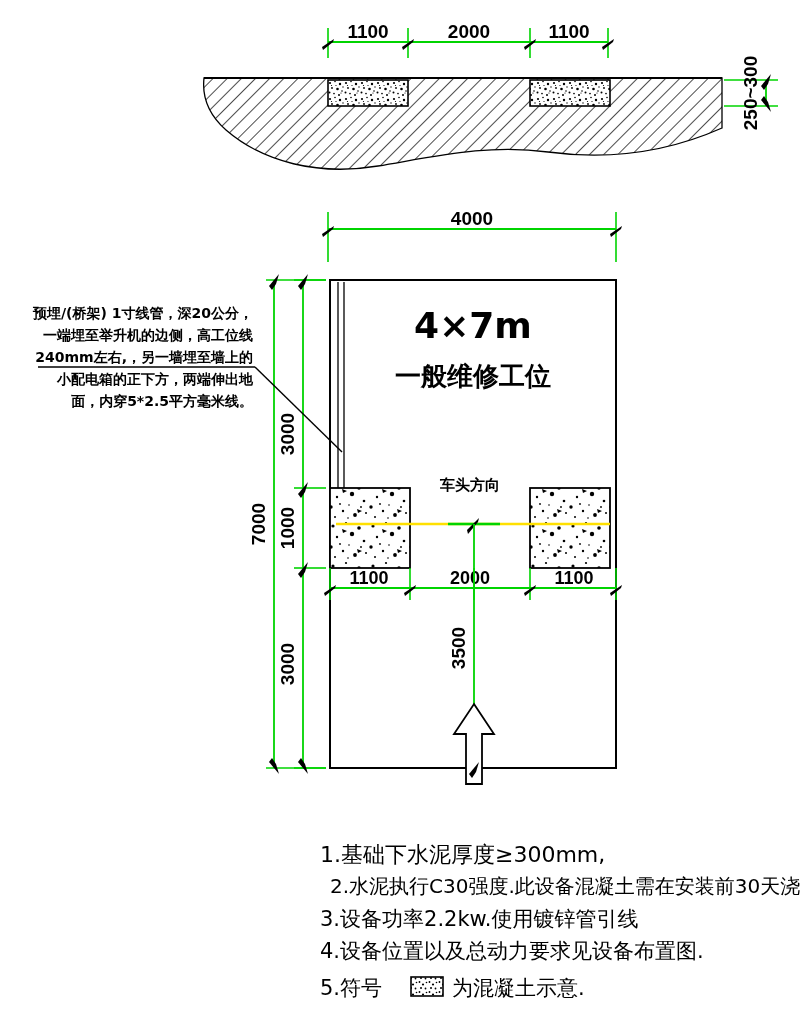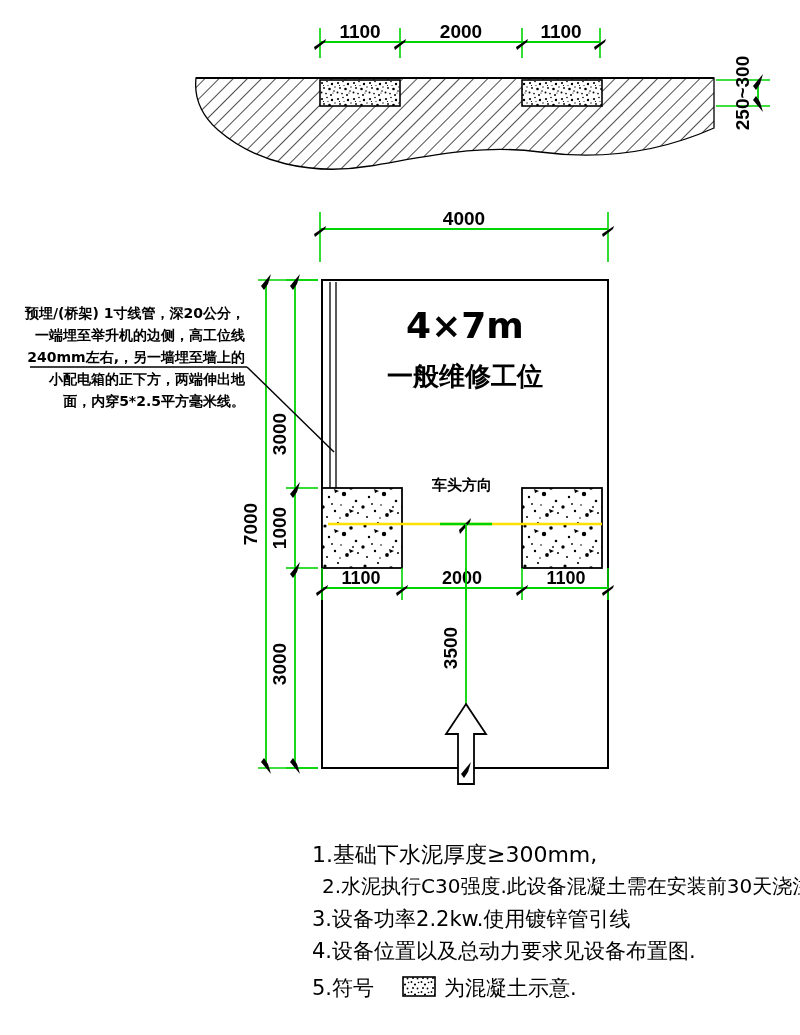--- a/index.html
+++ b/index.html
@@ -9,21 +9,21 @@
   }
   body {
     width: 800px;
     height: 1035px;
     position: relative;
     font-family: "Liberation Sans", sans-serif;
     overflow: hidden;
   }
   #sheet {
     position: absolute;
-    left: 0; top: 0;
+    left: 8px; top: 0;
     width: 728px;
     height: 1035px;
   }
   svg { display: block; }
   .dimtxt {
     font-family: "Liberation Sans", sans-serif;
     font-weight: bold;
     fill: #000000;
   }
   .cn {

